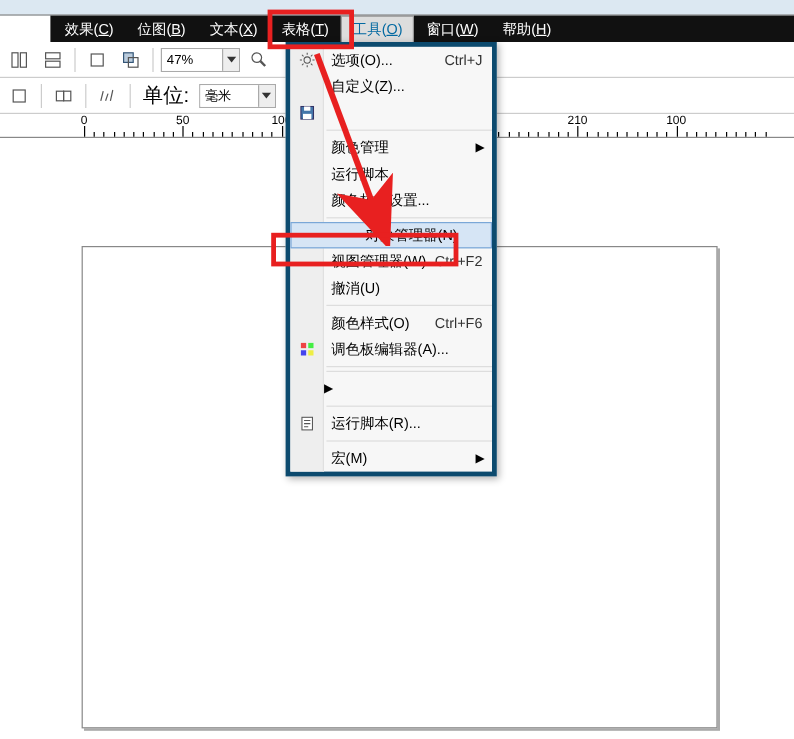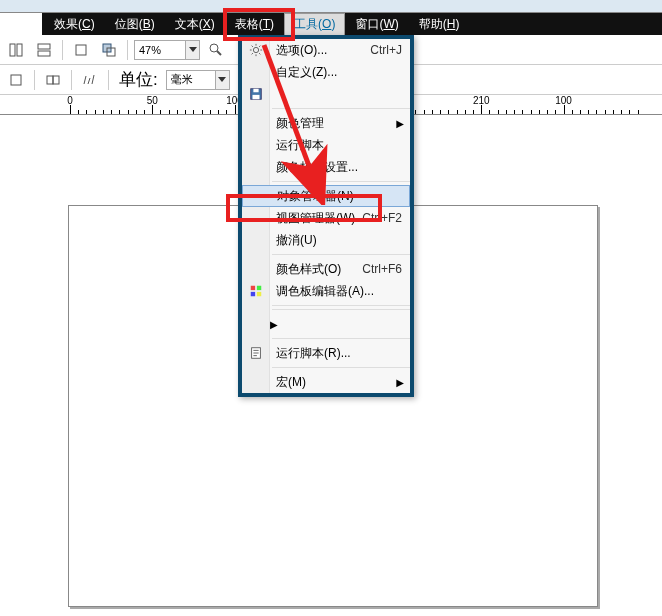--- a/index.html
+++ b/index.html
@@ -32,21 +32,21 @@
     .ruler-tick { position: absolute; top: 10px; width: 1px; height: 10px; background: #000; }
     .ruler-tick.minor { top: 15px; height: 5px; }
     .ruler-label { position: absolute; top: 0px; font-size: 10px; transform: translateX(-50%); }
     
     .canvas-area { position: relative; height: 500px; background: #fff; }
     .page-rect { position: absolute; left: 68px; top: 90px; width: 530px; height: 402px; border: 1px solid #888; background: #fff; box-shadow: 2px 2px 0 #aaa; }
     
     .dropdown-menu { position: absolute; left: 238px; top: 35px; width: 176px; background: #f7f7f7; border: 4px solid #0c4a6e; box-shadow: 2px 2px 6px rgba(0,0,0,0.3); z-index: 100; }
     .menu-left-strip { position: absolute; left: 0; top: 0; bottom: 0; width: 28px; background: #eee; border-right: 1px solid #e0e0e0; }
     .menu-item { position: relative; display: flex; align-items: center; height: 22px; cursor: pointer; }
-    .menu-item.highlighted { background: #d6e5f5; border: 1px solid #7aa7d7; }
+    .menu-item.highlighted { background: #d6e5f5; border: 1px solid #7aa7d7; text-align: center; }
     .menu-icon { width: 28px; display: flex; align-items: center; justify-content: center; flex-shrink: 0; z-index: 1; }
     .menu-icon svg { width: 14px; height: 14px; }
     .menu-label { flex: 1; padding-left: 6px; z-index: 1; }
     .menu-shortcut { padding-right: 8px; color: #333; z-index: 1; }
     .menu-arrow { padding-right: 6px; z-index: 1; font-size: 10px; }
     .menu-sep { height: 1px; background: #ddd; margin: 3px 0 3px 30px; }
     
     .annotation-box { position: absolute; border: 4px solid #e82020; pointer-events: none; z-index: 200; }
     .box1 { left: 223px; top: 8px; width: 72px; height: 33px; }
     .box2 { left: 226px; top: 194px; width: 156px; height: 28px; }

